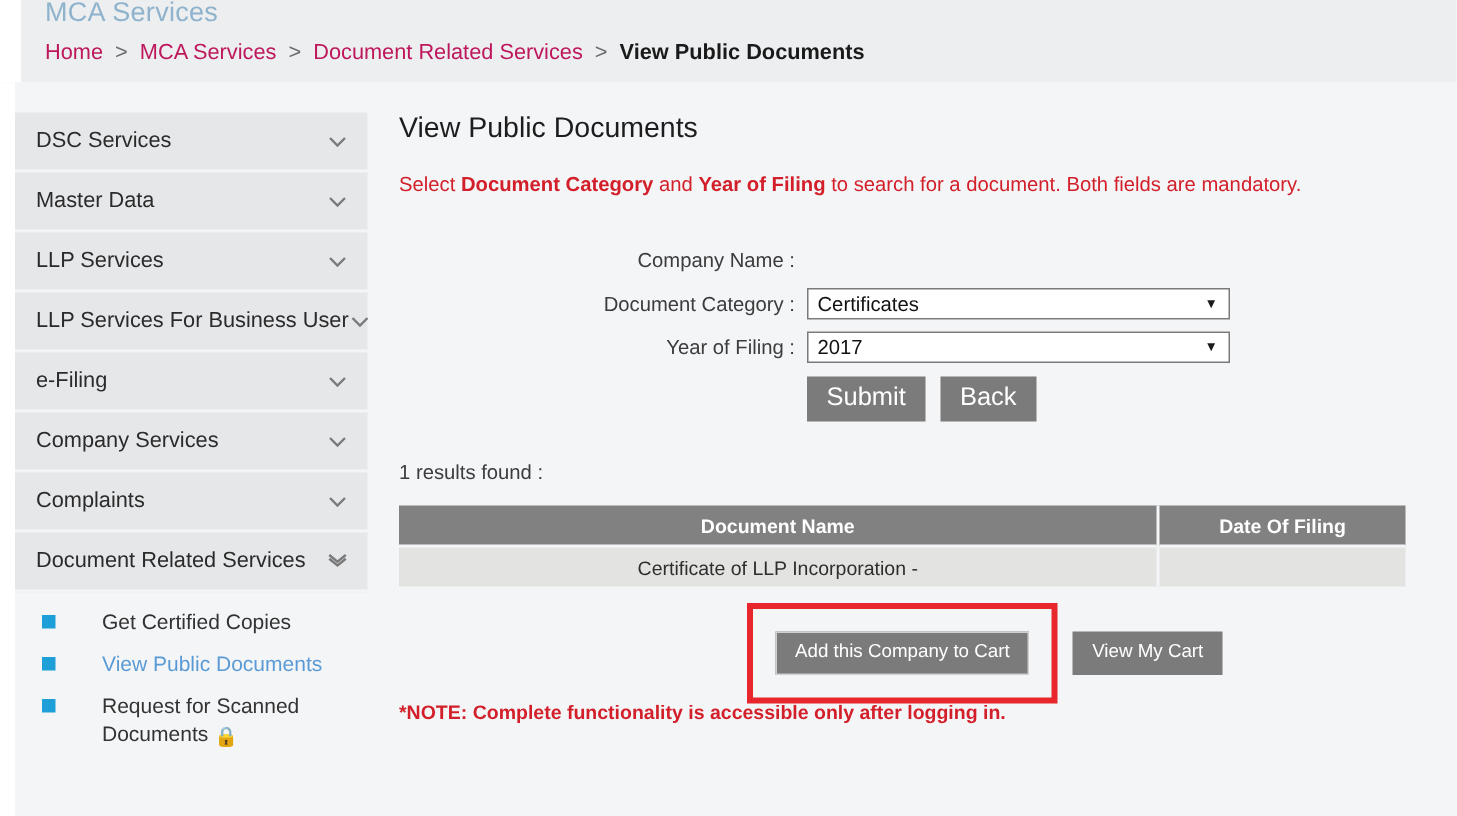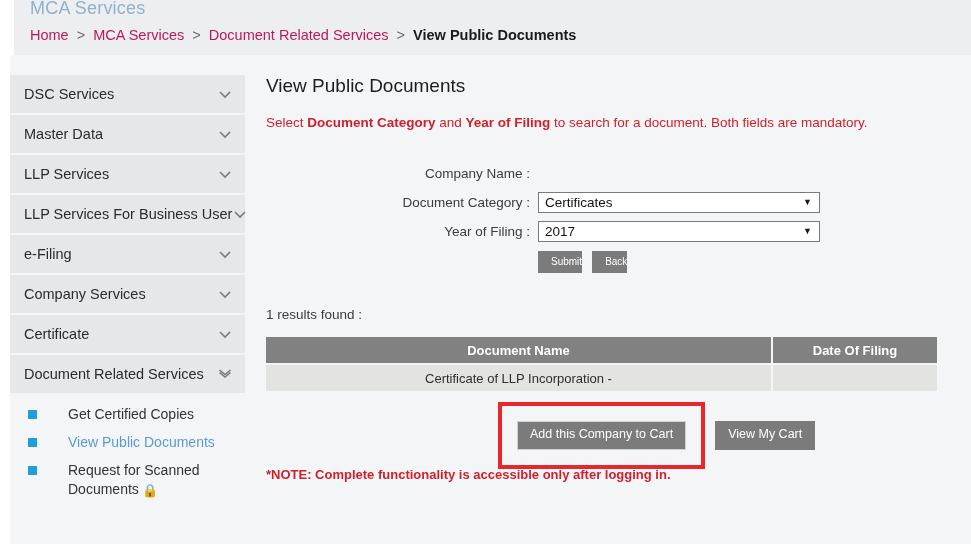--- a/index.html
+++ b/index.html
@@ -229,23 +229,23 @@
   .btn-row {
     position: absolute;
     left: 272px;
     top: 196px;
     display: flex;
     gap: 10px;
   }
   .gbtn {
     background: #7b7b7b;
     color: #ffffff;
-    font-size: 10px;
+    font-size: 17px;
     border: none;
-    padding: 5px 0 6px 13px;
+    padding: 5px 13px 6px 13px;
     cursor: pointer;
     font-family: "Liberation Sans", sans-serif;
     line-height: 1.1;
   }
 
   
   .results-count {
     position: absolute;
     left: 0;
     top: 252px;
@@ -383,21 +383,21 @@
       </div>
 
       <div class="side-acc">
         <span class="side-acc-label">Company Services</span>
         <svg class="chev" viewBox="0 0 16 16">
             <path d="M3 6 L8 11 L13 6"></path>
           </svg>
       </div>
 
       <div class="side-acc">
-        <span class="side-acc-label">Certificate</span>
+        <span class="side-acc-label">Complaints</span>
         <svg class="chev" viewBox="0 0 16 16">
             <path d="M3 6 L8 11 L13 6"></path>
           </svg>
       </div>
 
       <div class="side-acc">
         <span class="side-acc-label">Document Related Services</span>
         <svg class="chev" viewBox="0 0 16 16">
           <path d="M2.5 6.5 L8 11 L13.5 6.5"></path>
           <path d="M2.5 4 L8 8.5 L13.5 4"></path>

